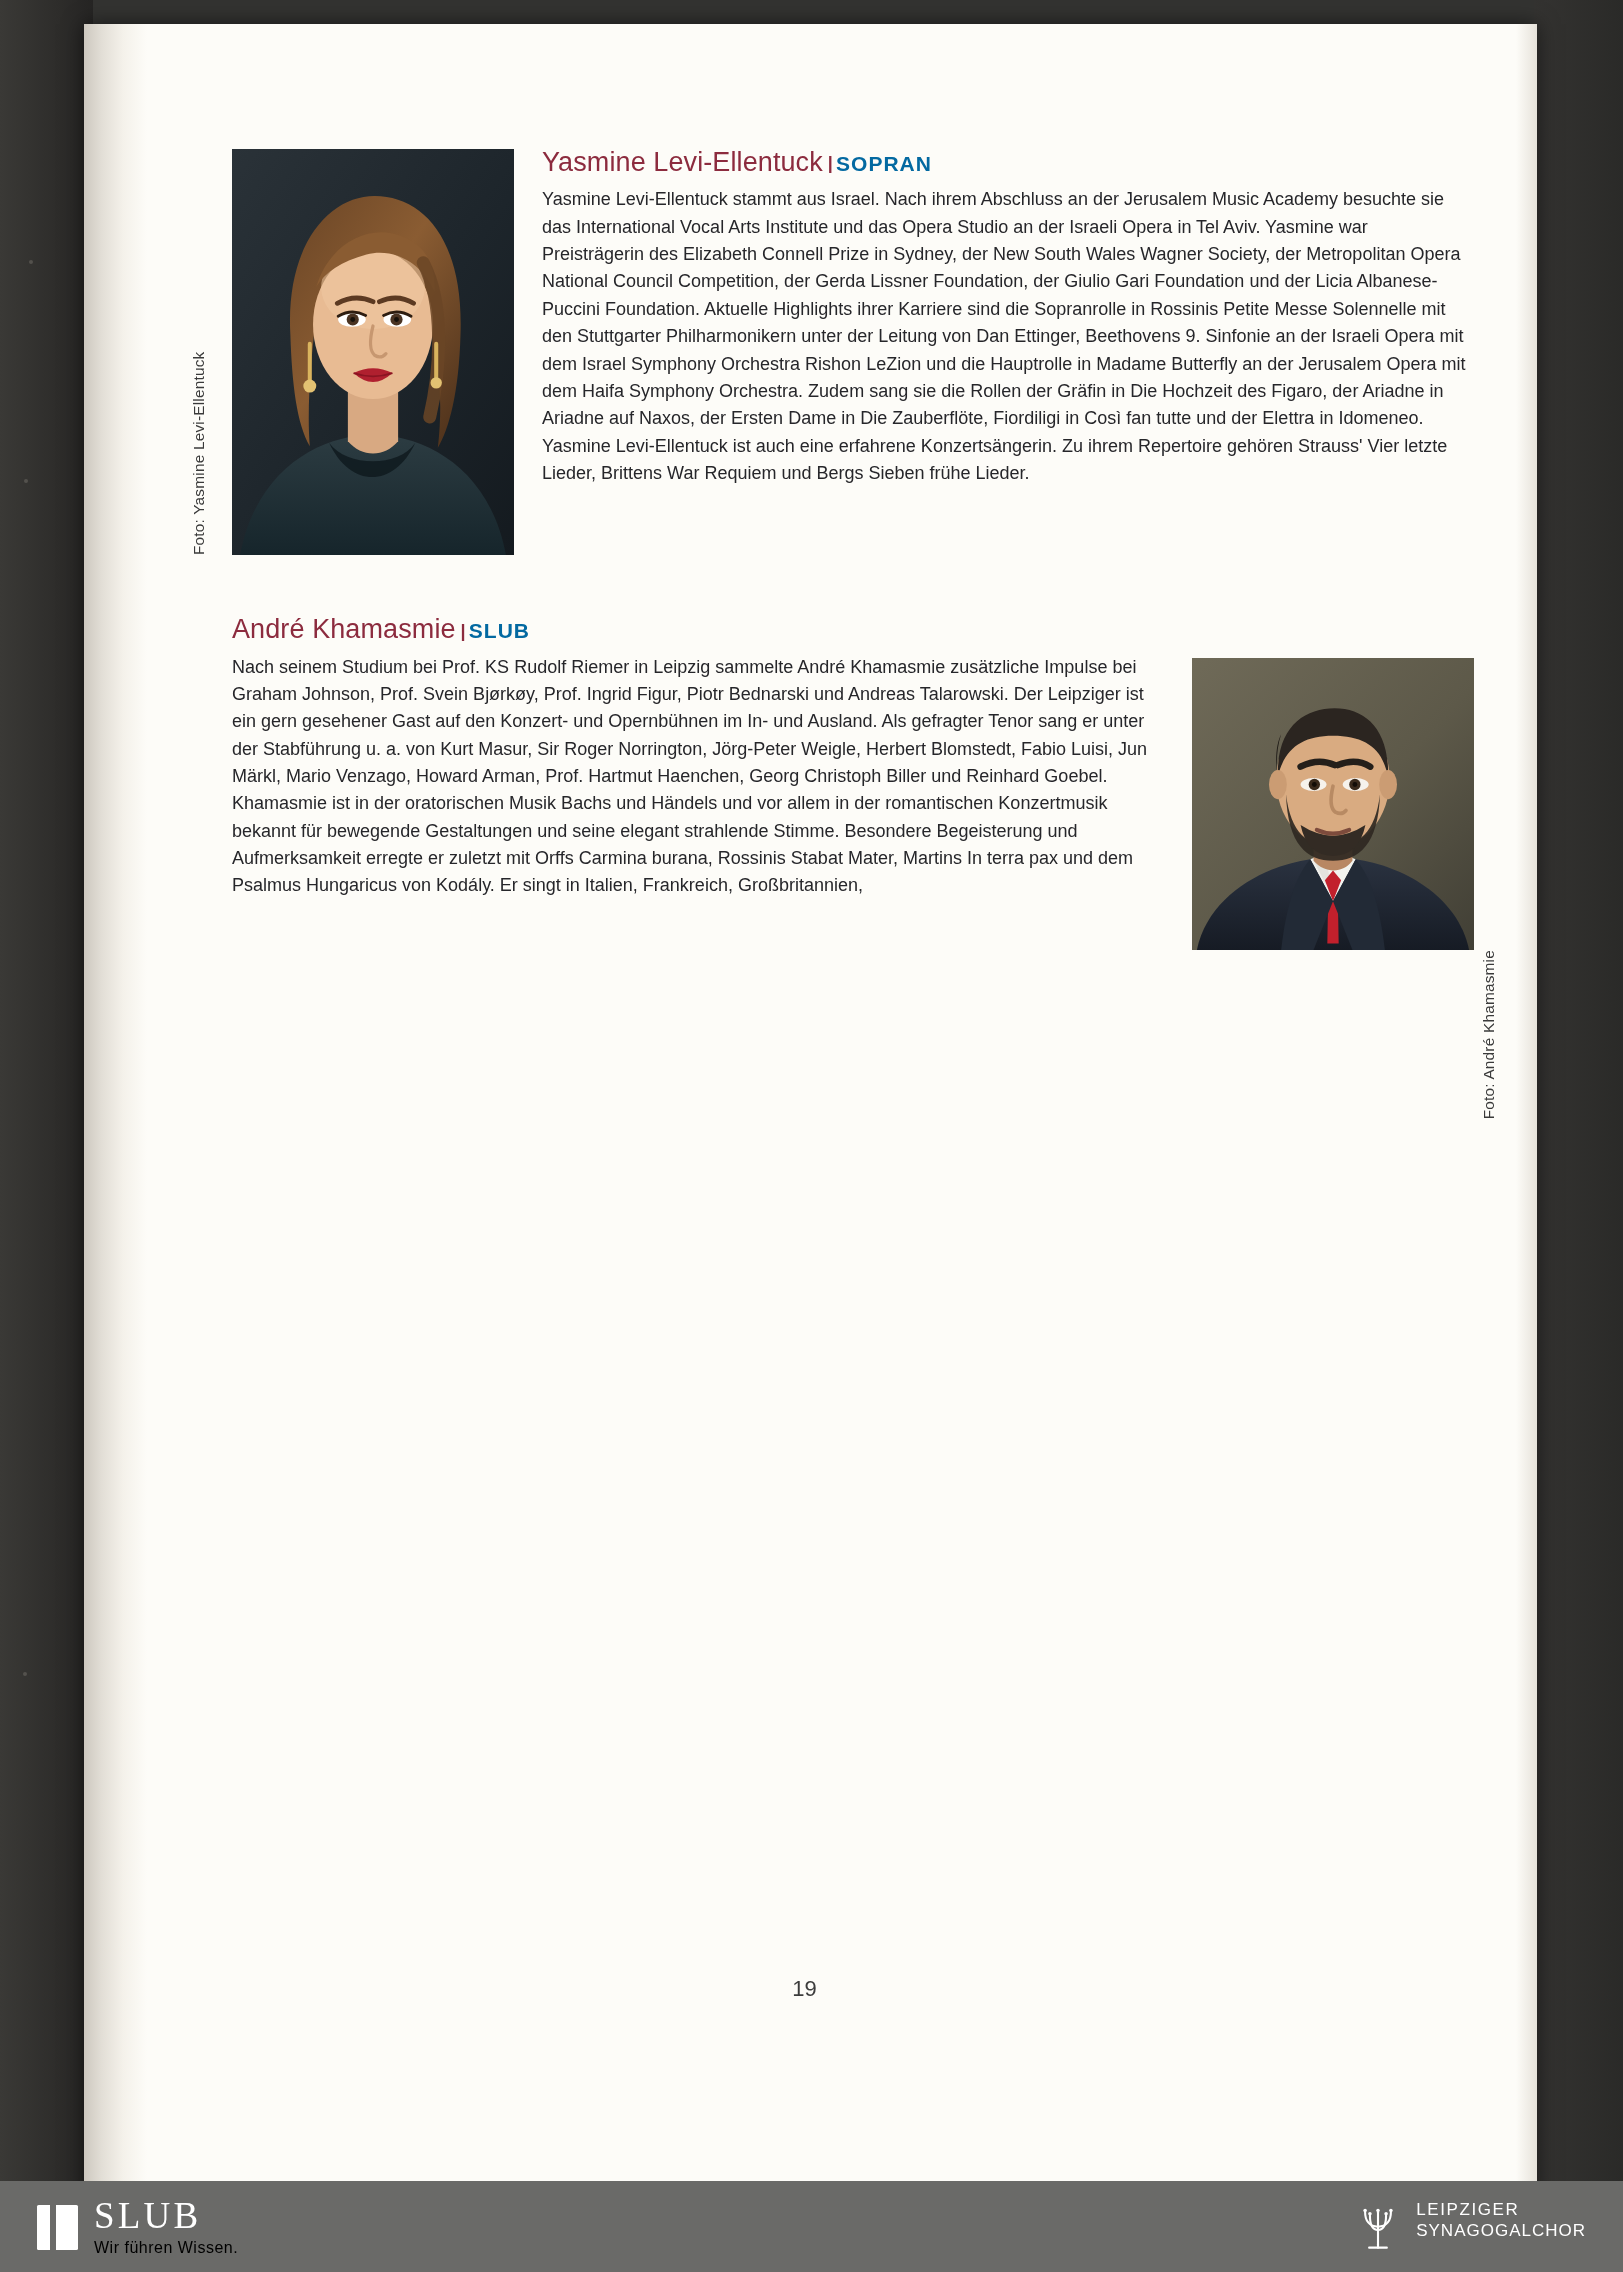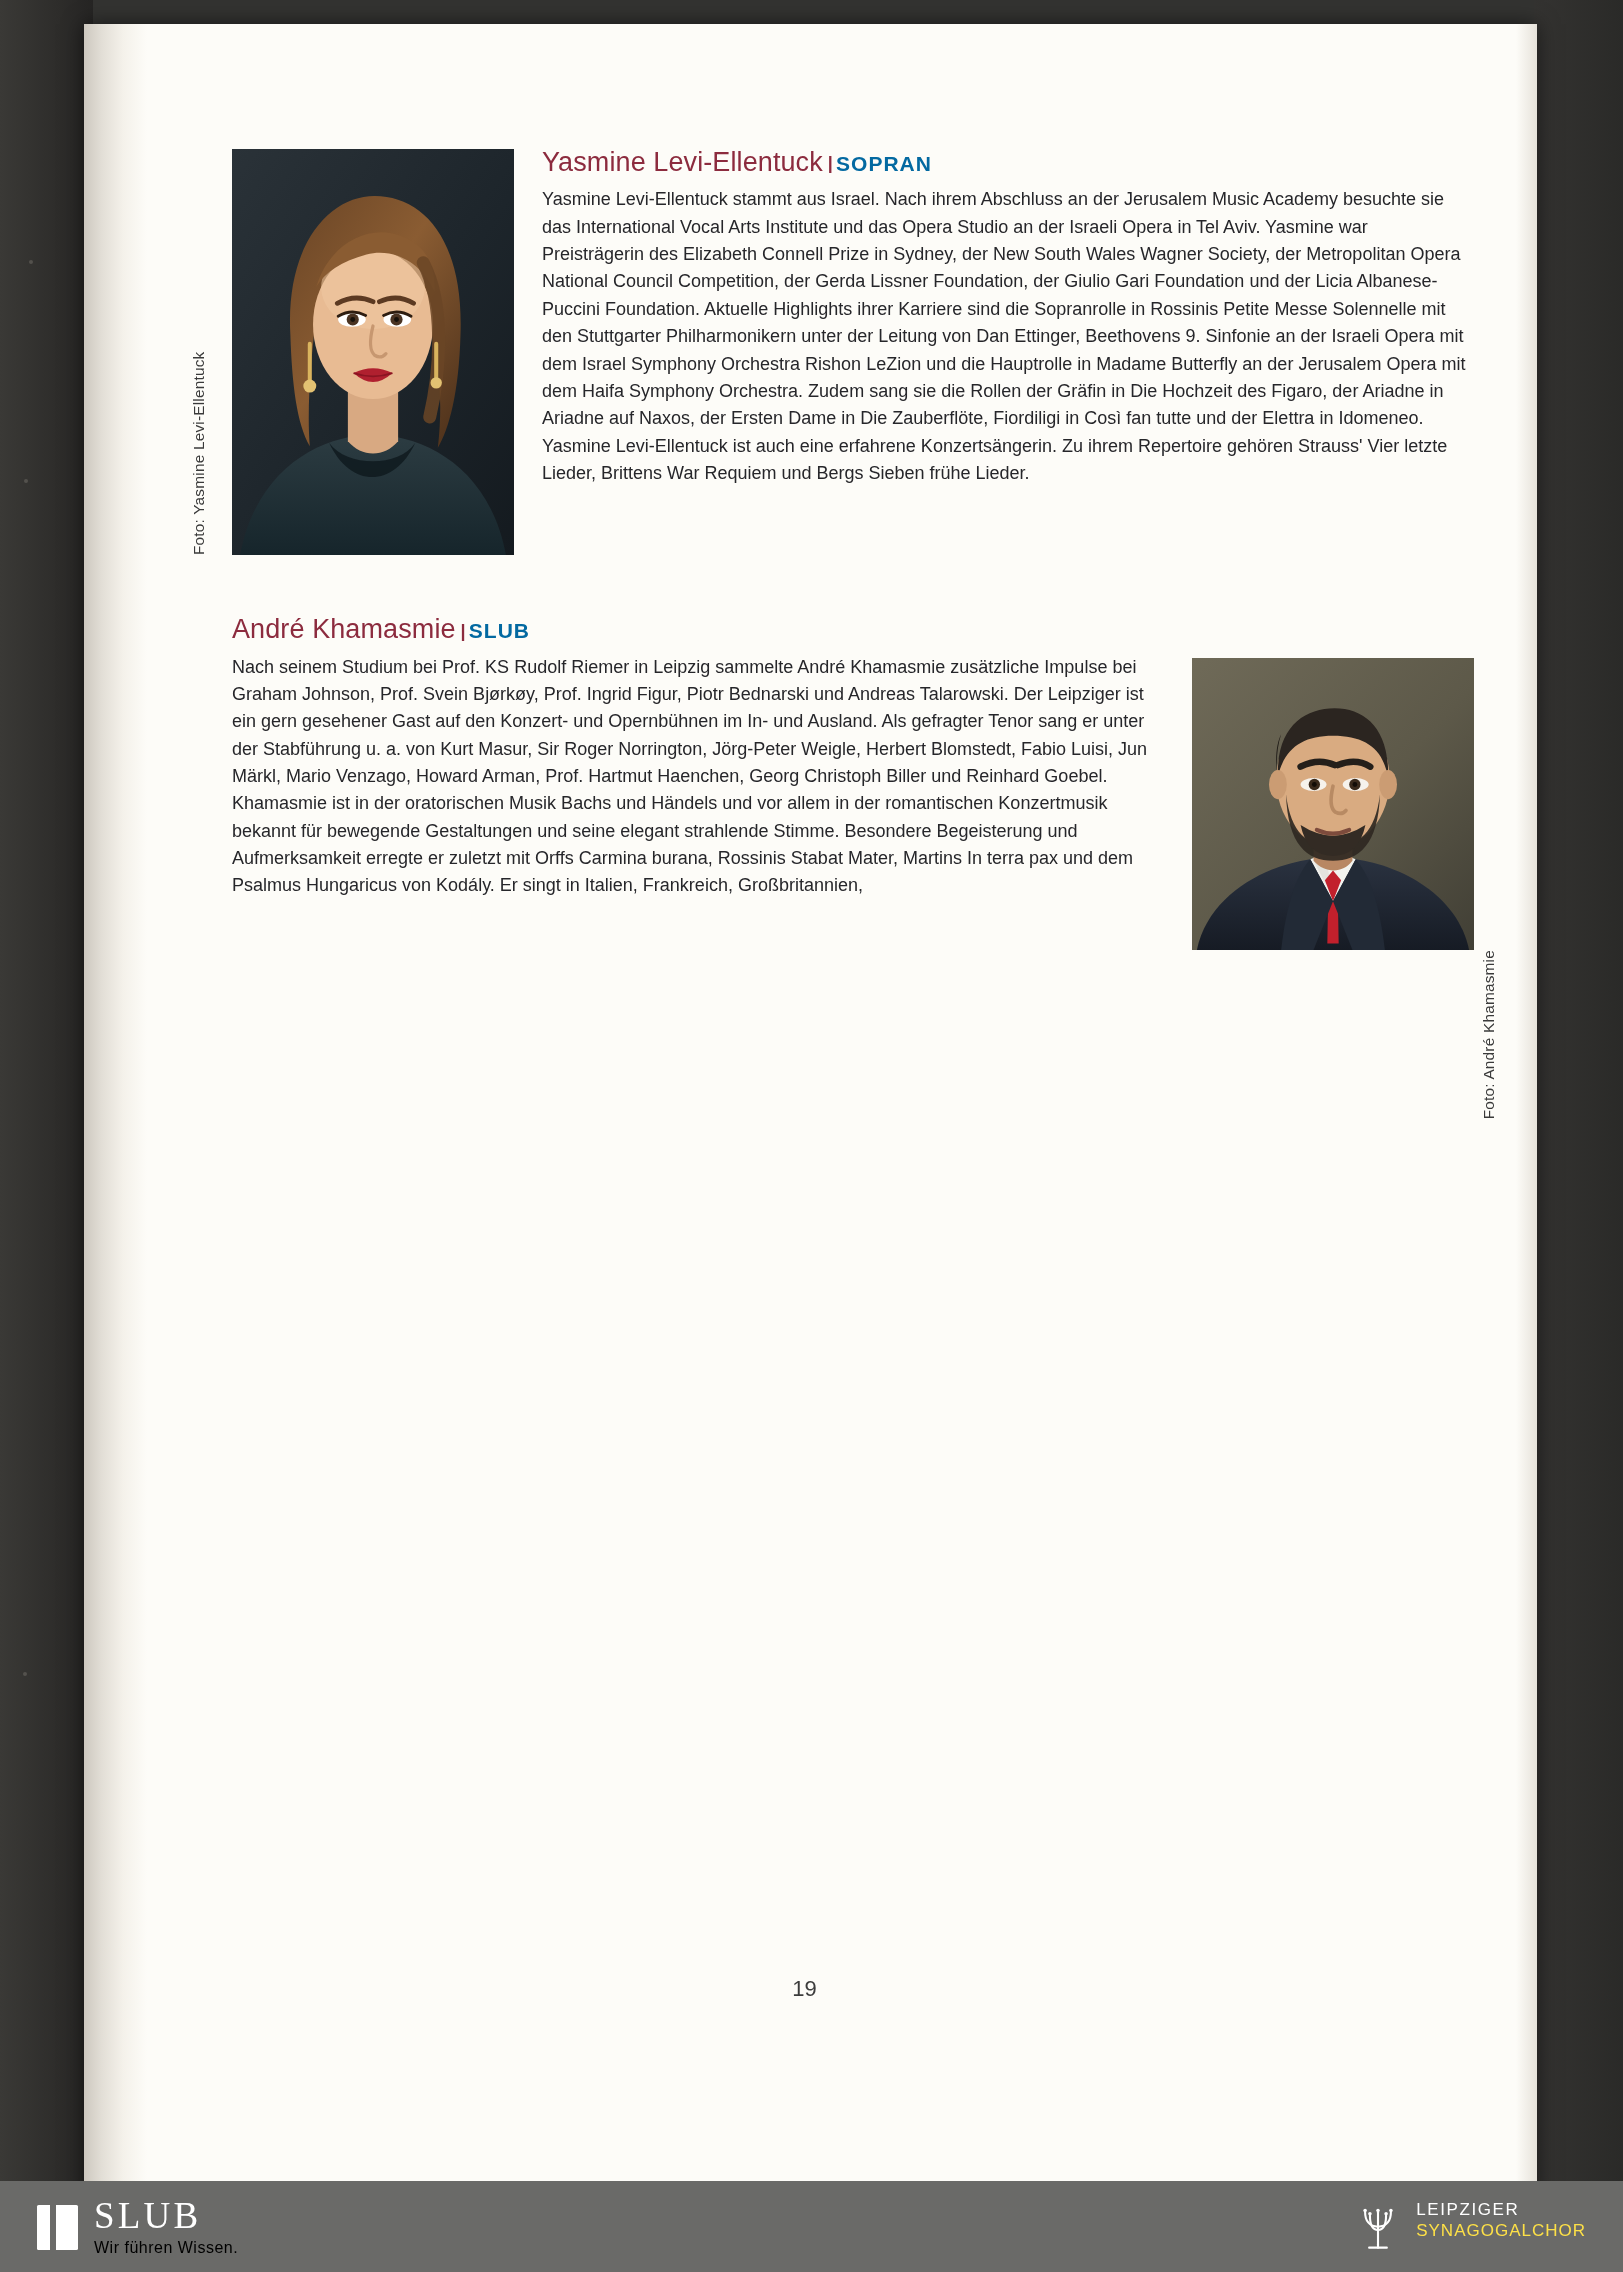--- a/index.html
+++ b/index.html
@@ -231,21 +231,21 @@
   }
   .choir-words {
     line-height: 1.25;
   }
   .choir-l1 {
     color: #ffffff;
     font-size: 17px;
     letter-spacing: 1.6px;
   }
   .choir-l2 {
-    color: #fde047;
+    color: #ffffff;
     font-size: 17px;
     letter-spacing: 1px;
   }
 </style>
 </head>
 <body>
 
 <div class="scan-bg">
   <div class="scan-bg-left"></div>
   <div class="scan-bg-right"></div>

